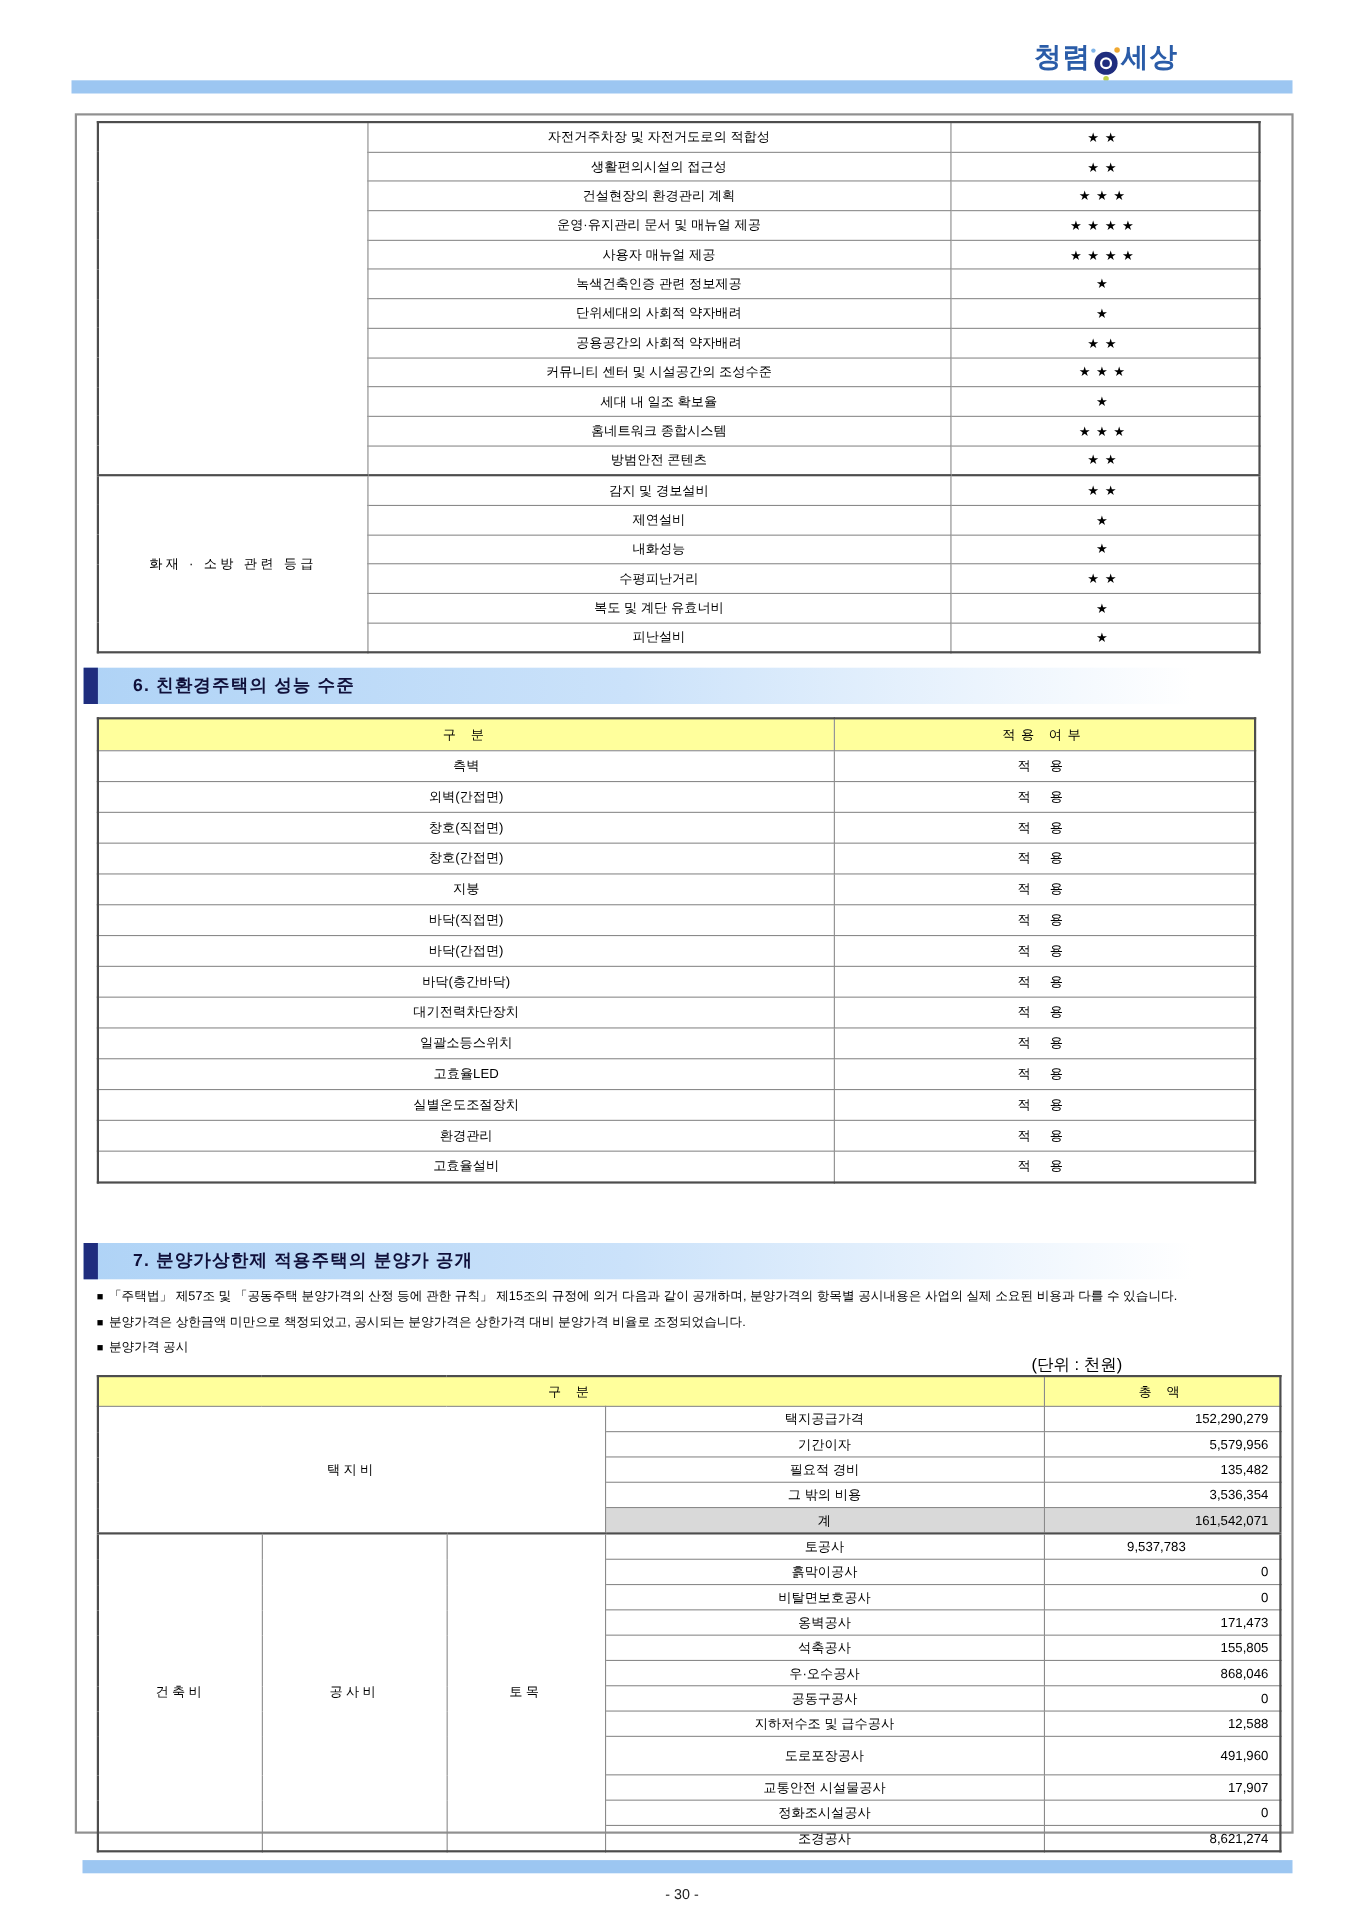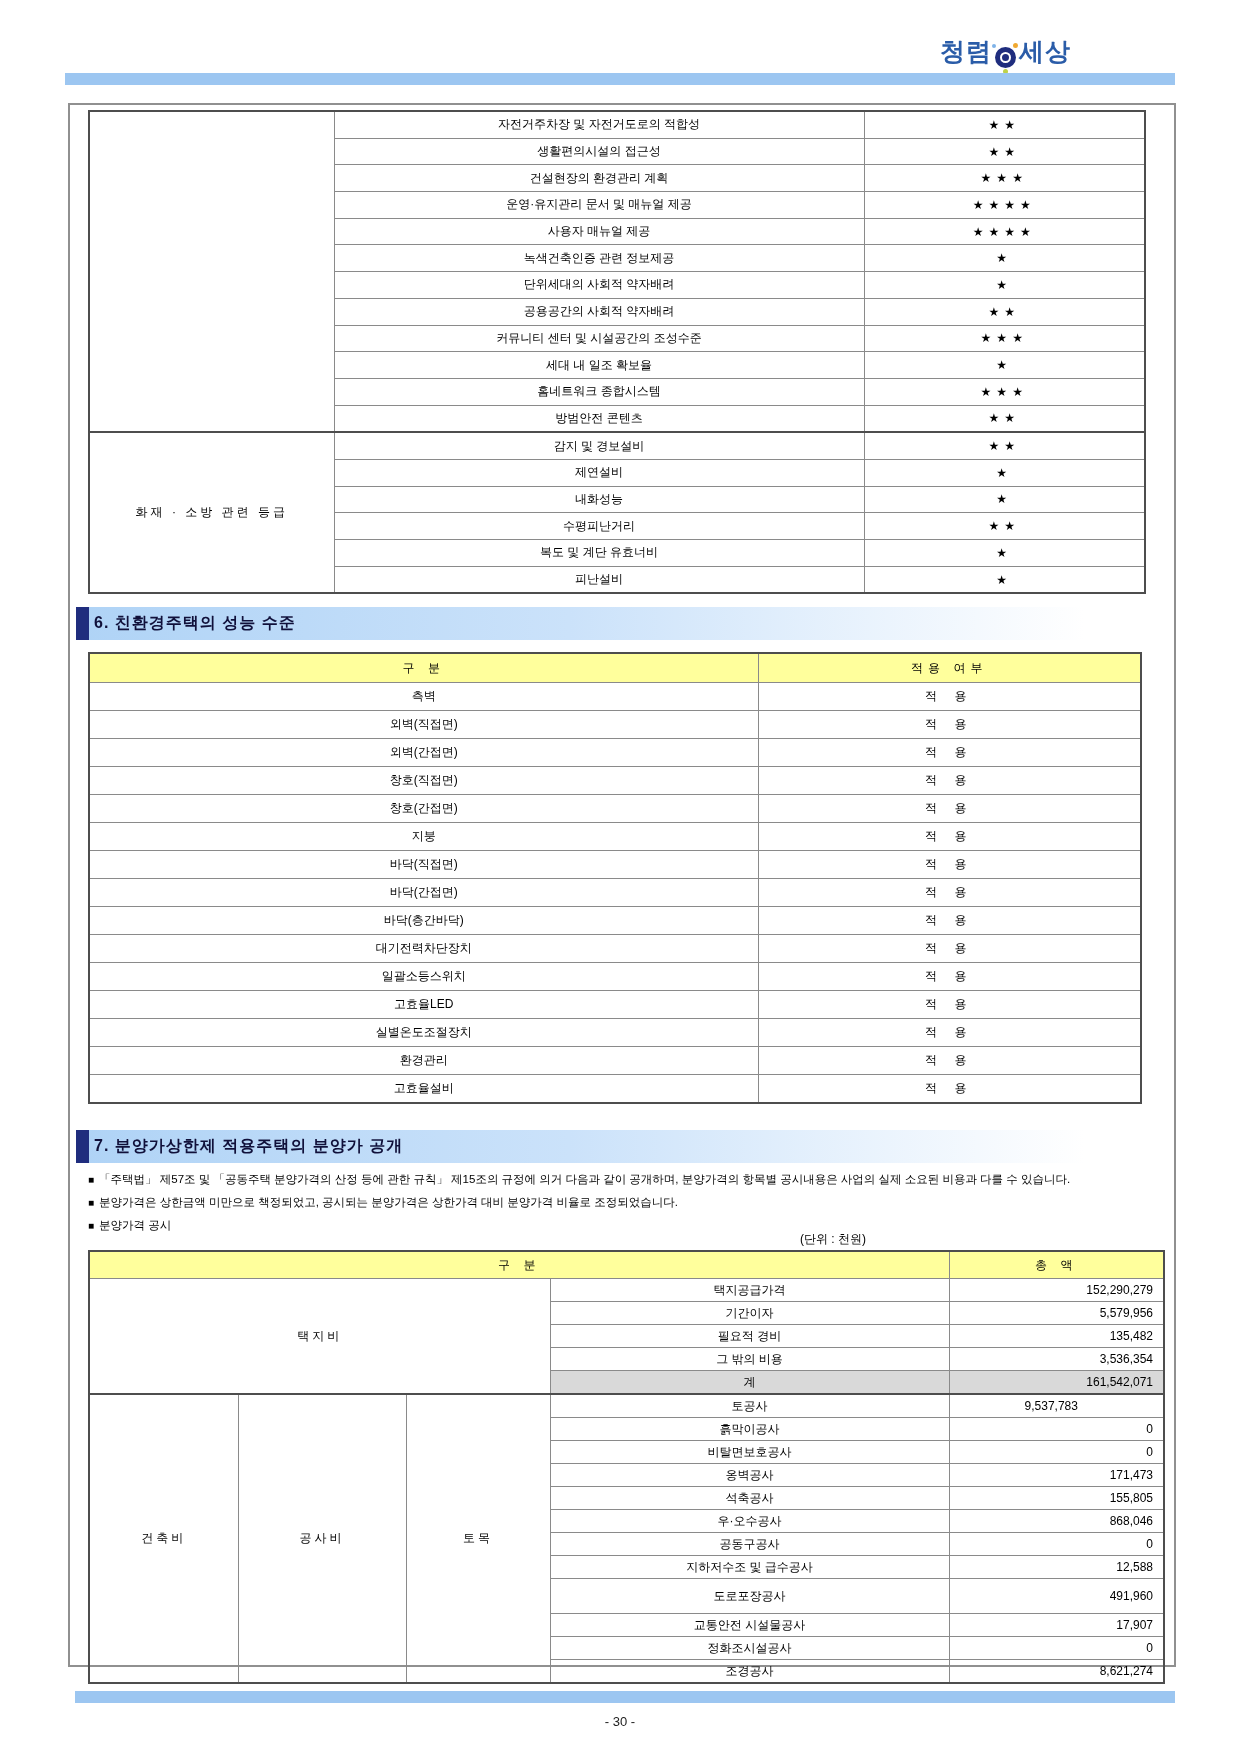--- a/index.html
+++ b/index.html
@@ -41,34 +41,34 @@
   .rating{left:88px;top:110px;width:1056px;border:2px solid var(--border-dark);padding-left:36px;}
   .rating td{height:25.7px;}
   .rating .gcell{letter-spacing:3px;}
   .rating .scell{letter-spacing:5px;font-size:12px;}
   .rating tr.sep td{border-top:2px solid var(--border-dark);}
 
   
   .secbar{height:33px;width:1096px;left:76px;display:flex;align-items:center;
           background:linear-gradient(to right,#AFD3F6 0%,#CBE2FA 45%,#FFFFFF 92%);}
   .secbar .chip{width:13px;height:33px;background:var(--navy);flex:0 0 auto;}
-  .secbar .stitle{margin-left:5px;font-size:16px;font-weight:bold;color:#10103a;
+  .secbar .stitle{margin-left:32px;font-size:16px;font-weight:bold;color:#10103a;
                   letter-spacing:1px;}
 
   
   .s6{left:88px;top:652px;width:1052px;border:2px solid var(--border-dark);}
   .s6 thead td{height:28px;background:var(--header-yellow);letter-spacing:5px;}
   .s6 tbody td{height:27px;}
   .s6 .vcell{letter-spacing:7px;}
 
   
   .bullets{left:88px;top:1168px;width:1100px;font-size:11.5px;line-height:22px;
            white-space:nowrap;}
   .bullet-sq{font-size:10px;margin-right:5px;}
-  .unit{left:800px;top:1231px;width:358px;text-align:left;font-size:12px;}
+  .unit{left:800px;top:1231px;width:358px;text-align:center;font-size:15px;}
 
   
   .price{left:88px;top:1250px;width:1075px;border:2px solid var(--border-dark);}
   .price thead td{height:26px;background:var(--header-yellow);letter-spacing:5px;}
   .price tbody td{height:22px;margin-left:31px;}
   .price tr.tall td{height:34px;}
   .price .acell{text-align:right;padding-right:10px;}
   .price .gcell{letter-spacing:3px;}
   .price tr.total td{background:var(--total-gray);}
   .price tr.sep td{border-top:2px solid var(--border-dark);text-align:center;}
@@ -185,24 +185,20 @@
     </colgroup>
   <thead>
     <tr>
       <td>구 분</td>
       <td>적용 여부</td>
     </tr>
   </thead>
   <tbody id="s6-body">
       <tr>
         <td class="icell">측벽</td>
-        <td class="vcell">적 용</td>
-      </tr>
-      <tr>
-        <td class="icell">외벽(직접면)</td>
         <td class="vcell">적 용</td>
       </tr>
       <tr>
         <td class="icell">외벽(간접면)</td>
         <td class="vcell">적 용</td>
       </tr>
       <tr>
         <td class="icell">창호(직접면)</td>
         <td class="vcell">적 용</td>
       </tr>

